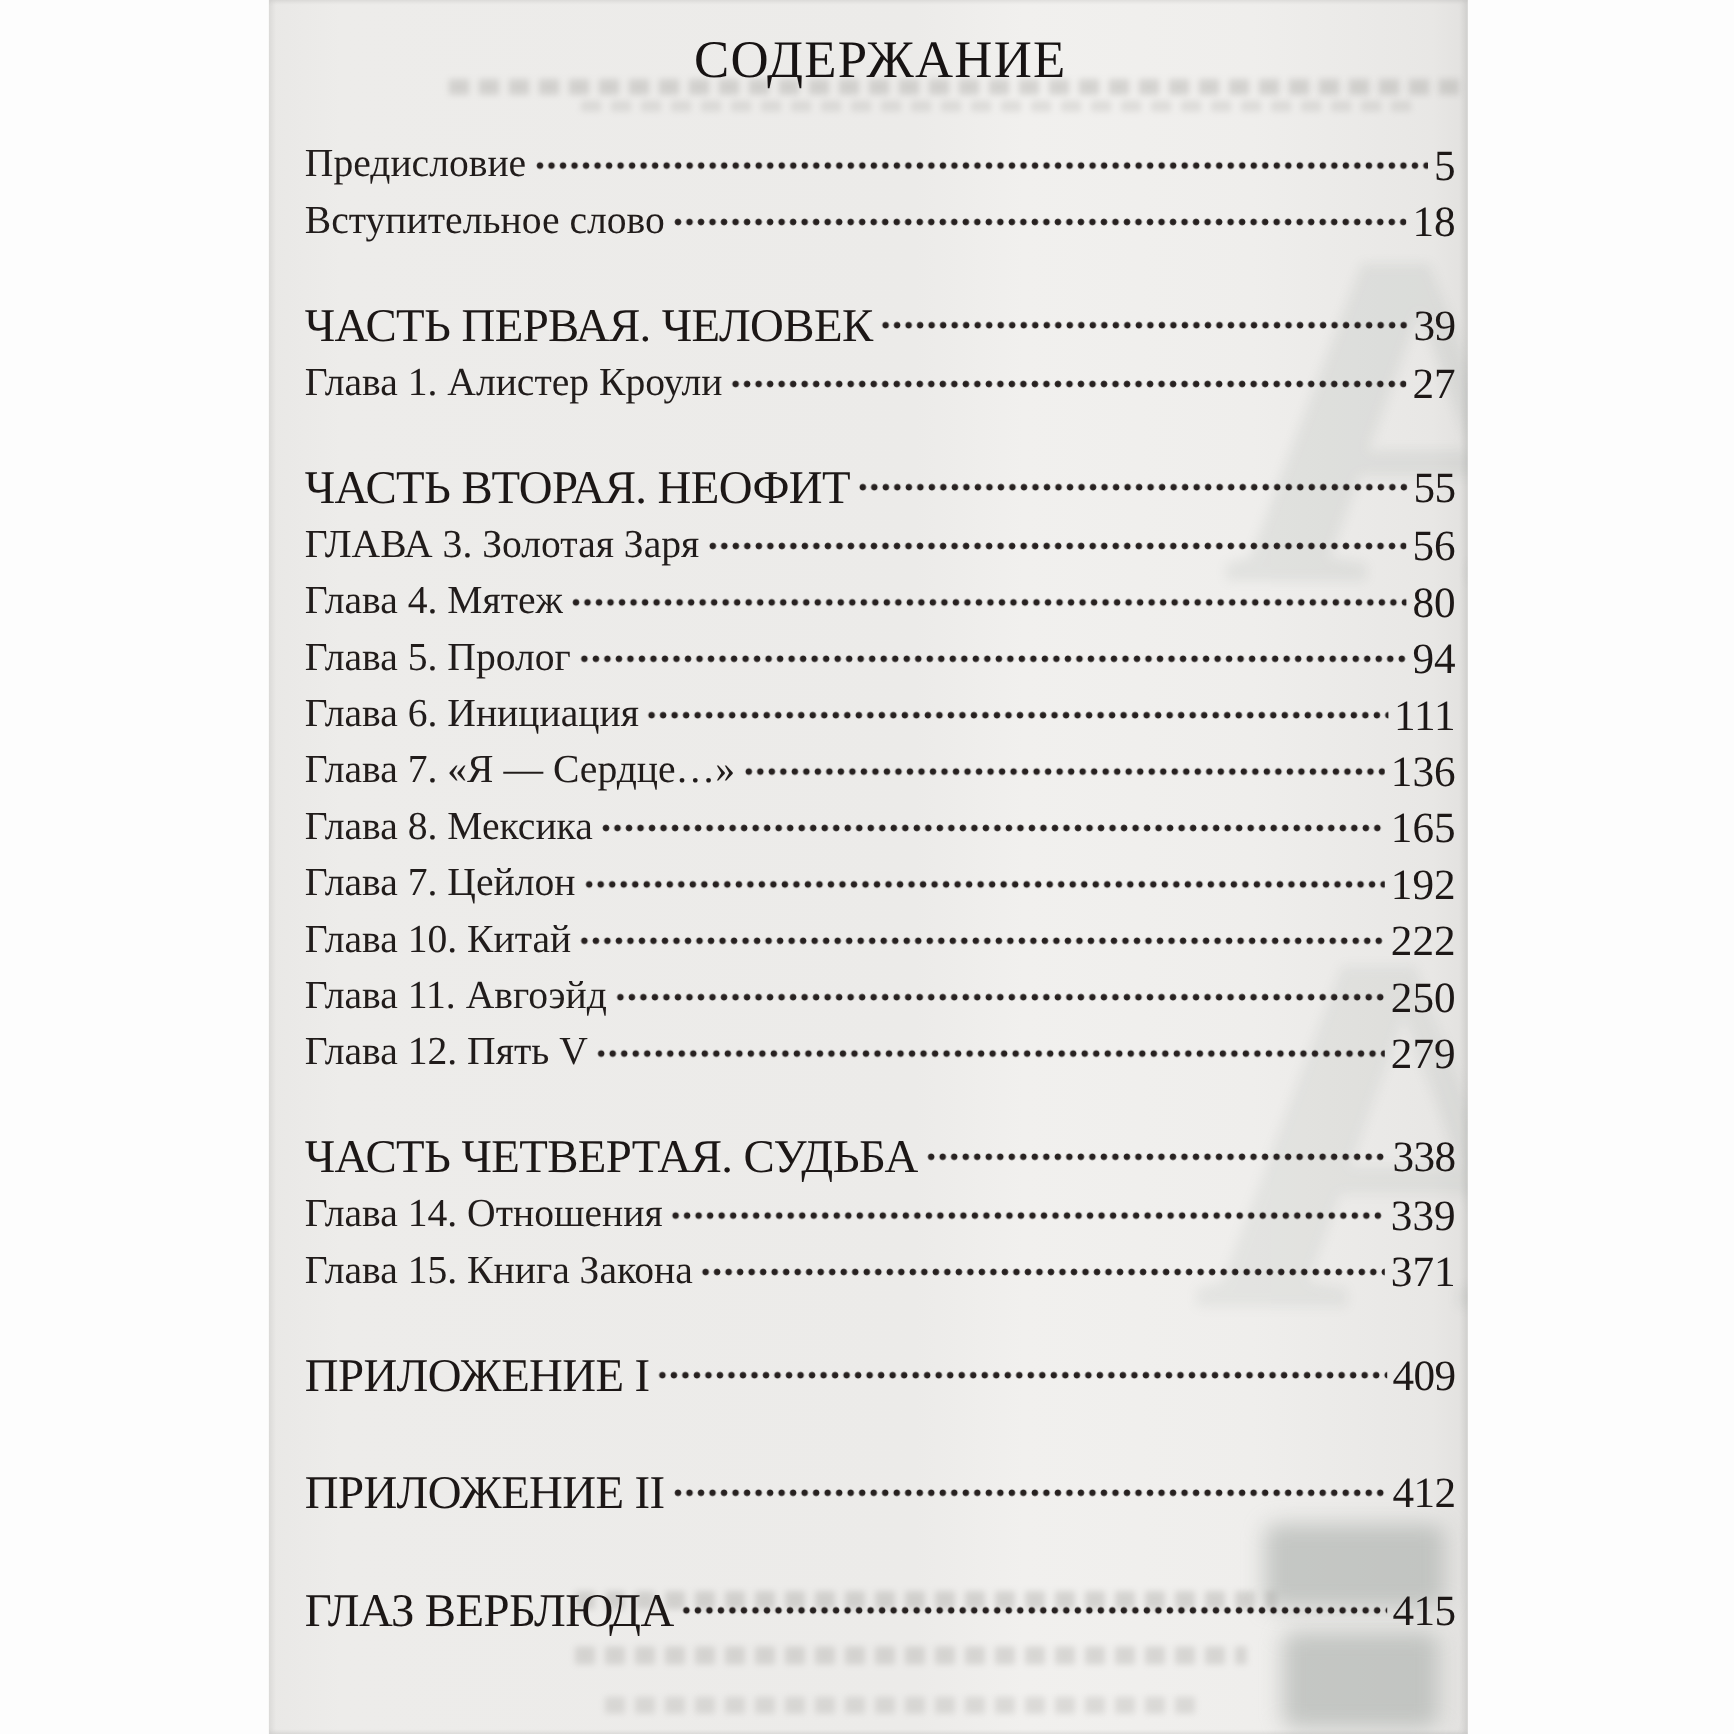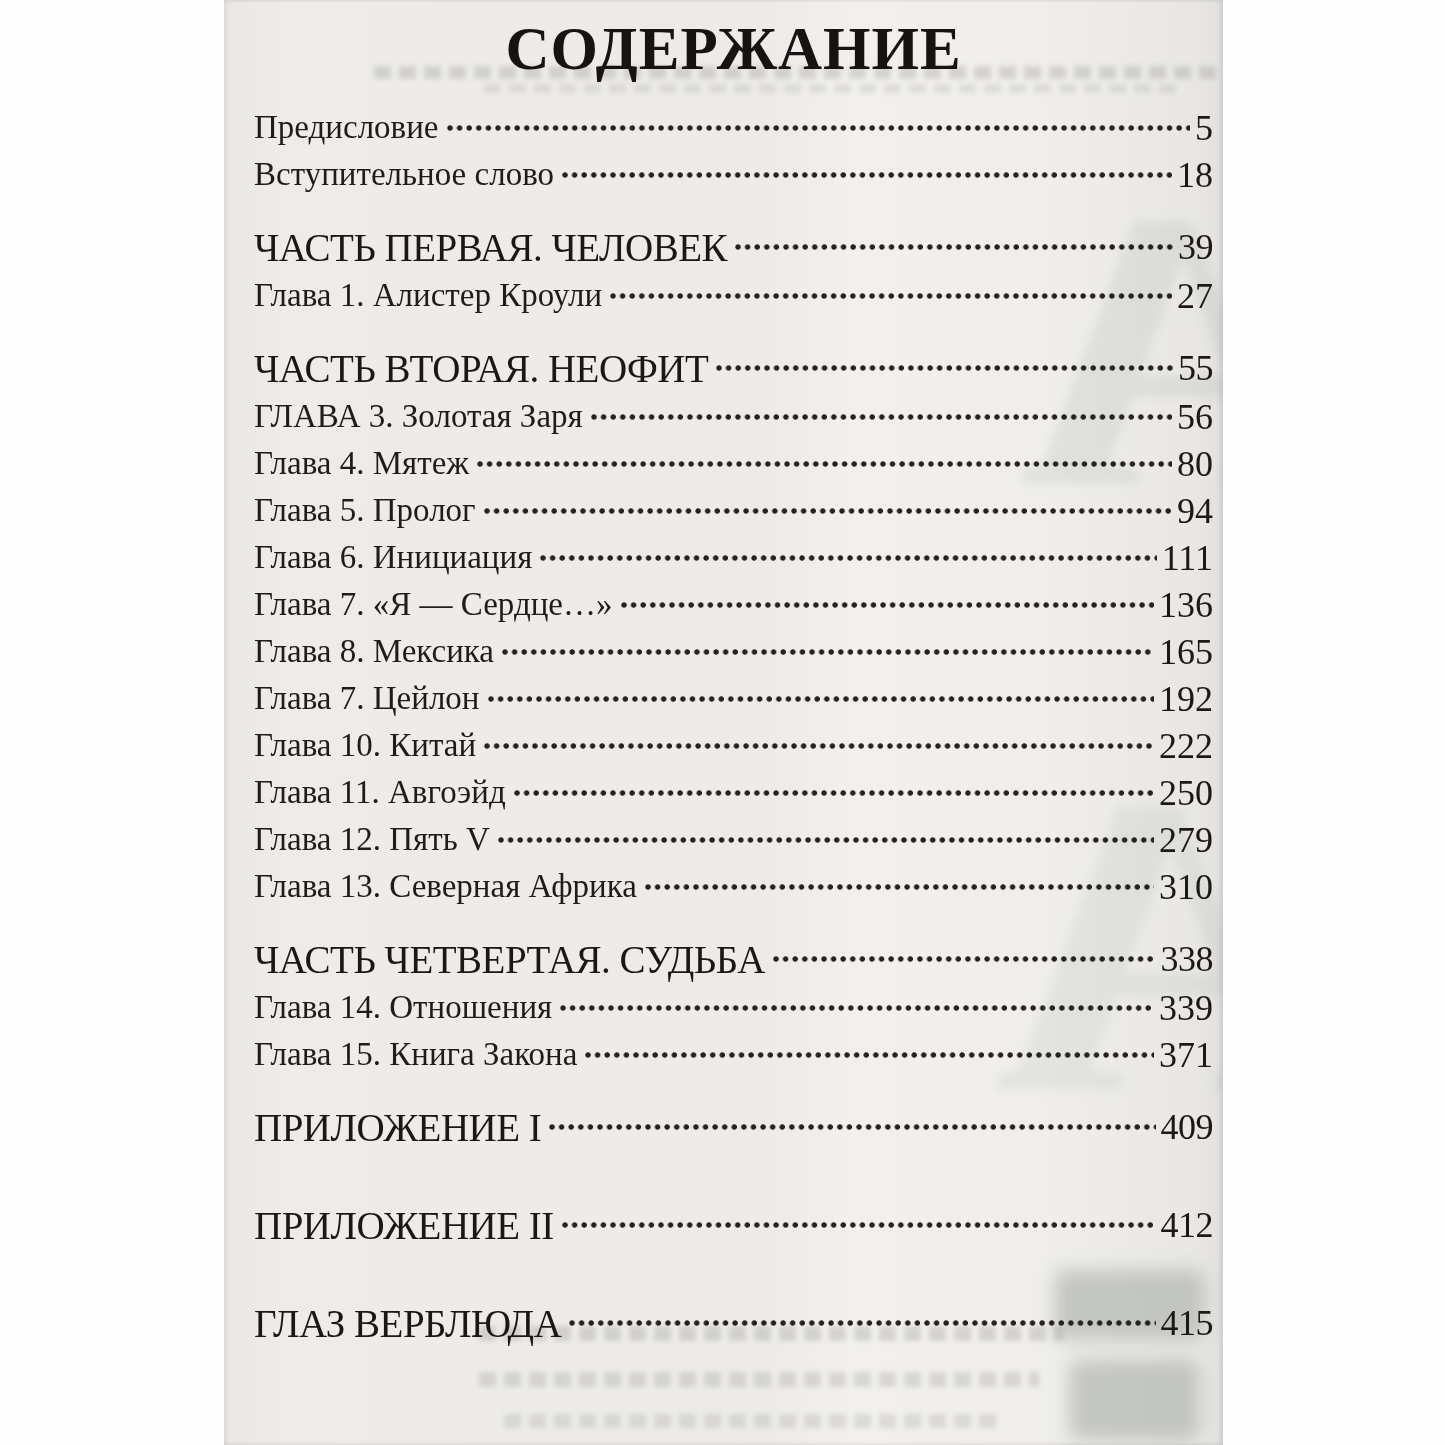--- a/index.html
+++ b/index.html
@@ -60,45 +60,45 @@
   .blob-1 { left: 830px; top: 1270px; width: 150px; height: 70px; }
   .blob-2 { left: 845px; top: 1360px; width: 130px; height: 80px; }
 
   
   .content {
     position: absolute;
     left: 30px; right: 10px; top: 0;
     z-index: 2;
   }
   .title {
-    margin-top: 14px;
+    margin-top: 24px;
     height: 52px;
     text-align: center;
-    font-size: 61px;
-    font-weight: bold;
+    font-size: 44px;
+    font-weight: normal;
     letter-spacing: 1px;
     color: #171313;
   }
   .list { margin-top: 38px; }
   .row {
     display: flex;
     align-items: center;
     height: 47px;
     font-size: 33px;
     color: #211c1b;
     white-space: nowrap;
   }
   .row.part {
     height: 50px;
     font-size: 39px;
     letter-spacing: -0.5px;
     color: #1c1716;
     margin-top: 48px;
   }
-  .row.gap-before { margin-top: 24px; }
+  .row.gap-before { margin-top: 38px; }
   .label { flex: 0 0 auto; }
   .leader {
     flex: 1 1 auto;
     height: 8px;
     margin: 0 5px 0 7px;
     background-image: radial-gradient(circle at 4px 4px, #272120 2.3px, rgba(39,33,32,0) 3.1px);
     background-size: 9.6px 8px;
     background-repeat: repeat-x;
     background-position: left bottom;
   }
@@ -195,25 +195,20 @@
           <div class="row">
     <span class="label">Глава 11. Авгоэйд</span>
     <span class="leader"></span>
     <span class="pagenum">250</span>
   </div>
           <div class="row">
     <span class="label">Глава 12. Пять V</span>
     <span class="leader"></span>
     <span class="pagenum">279</span>
   </div>
-          <div class="row">
-    <span class="label">Глава 13. Северная Африка</span>
-    <span class="leader"></span>
-    <span class="pagenum">310</span>
-  </div>
           <div class="row part gap-before">
     <span class="label">ЧАСТЬ ЧЕТВЕРТАЯ. СУДЬБА</span>
     <span class="leader"></span>
     <span class="pagenum">338</span>
   </div>
           <div class="row">
     <span class="label">Глава 14. Отношения</span>
     <span class="leader"></span>
     <span class="pagenum">339</span>
   </div>

